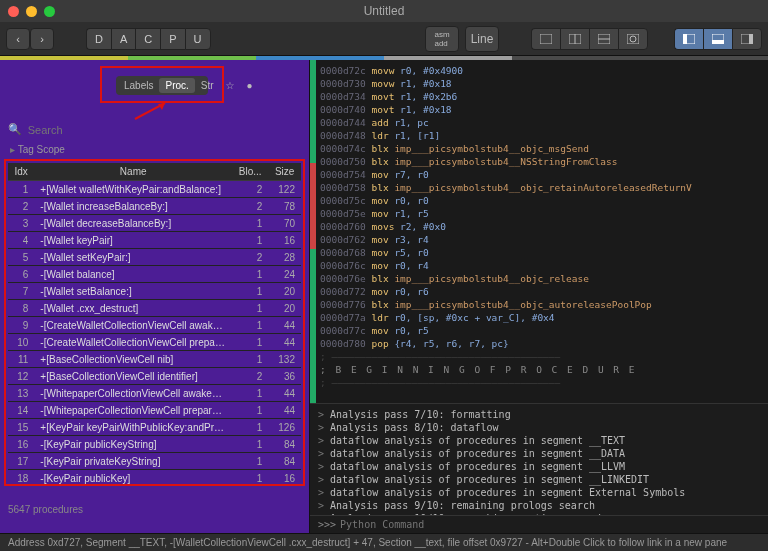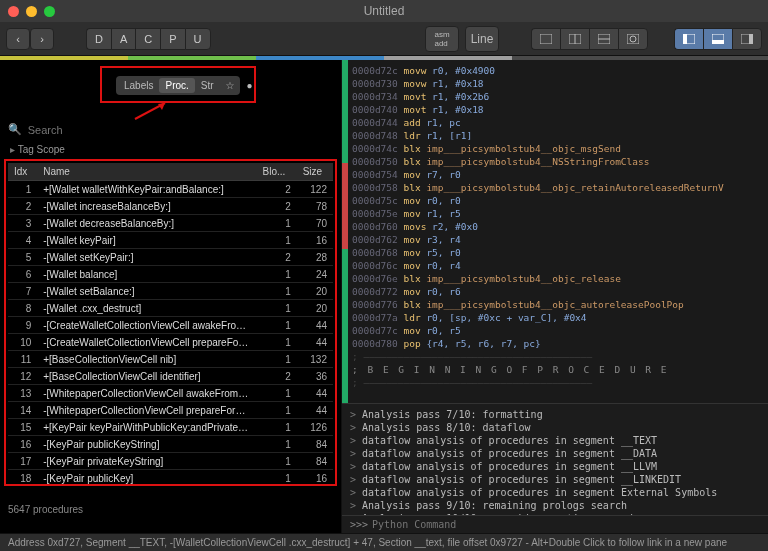--- a/index.html
+++ b/index.html
@@ -51,21 +51,21 @@
   .tbtn-group .tbtn { border-radius:0; border-right:none; }
   .tbtn-group .tbtn:first-child { border-radius:4px 0 0 4px; }
   .tbtn-group .tbtn:last-child { border-radius:0 4px 4px 0; border-right:1px solid #222; }
   .tool-spacer { flex:1; }
   .tool-icon { background:#444; border:1px solid #222; width:34px; height:26px; border-radius:4px; display:flex; align-items:center; justify-content:center; }
   .color-strip { height:4px; display:flex; }
   .color-strip span { flex:1; }
   
   .mainarea { flex:1; display:flex; overflow:hidden; }
   .left-panel {
-    width: 342px; background:#000000; display:flex; flex-direction:column;
+    width: 310px; background:#4c1d95; display:flex; flex-direction:column;
     border-right:1px solid #111;
   }
   .right-panel {
     flex:1; background:#1e1e1e; display:flex; flex-direction:column; overflow:hidden;
   }
   
   .redbox { border:2px solid #d11; padding:2px; }
   .filter-tabs {
     margin:6px 12px 4px; display:flex; gap:0;
     background:#3a3a3a; border-radius:4px; padding:2px;
@@ -86,21 +86,21 @@
   }
   .search-row input {
     flex:1; background:transparent; border:none; outline:none; color:#ccc;
     font-size:11px;
   }
   .tagscope { padding:4px 10px; color:#999; font-size:10px; }
   .tagscope::before { content:"▸ "; color:#777; }
   .proc-table-wrap { flex:1; overflow:auto; margin:0 4px; }
   .proc-table { width:100%; border-collapse:collapse; }
   .proc-table th {
-    text-align:left; padding:3px 6px; font-weight:500; color:#ccc;
+    text-align:center; padding:3px 6px; font-weight:500; color:#ccc;
     font-size:10px; background:#2a2a2a; position:sticky; top:0;
     border-bottom:1px solid #3a3a3a;
   }
   .proc-table td {
     padding:2.5px 6px; font-size:10px; color:#ddd;
     border-bottom:1px solid #222; white-space:nowrap; overflow:hidden;
     text-overflow:ellipsis;
   }
   .proc-table td.num { text-align:right; color:#aaa; }
   .proc-table td.name { max-width:190px; }

